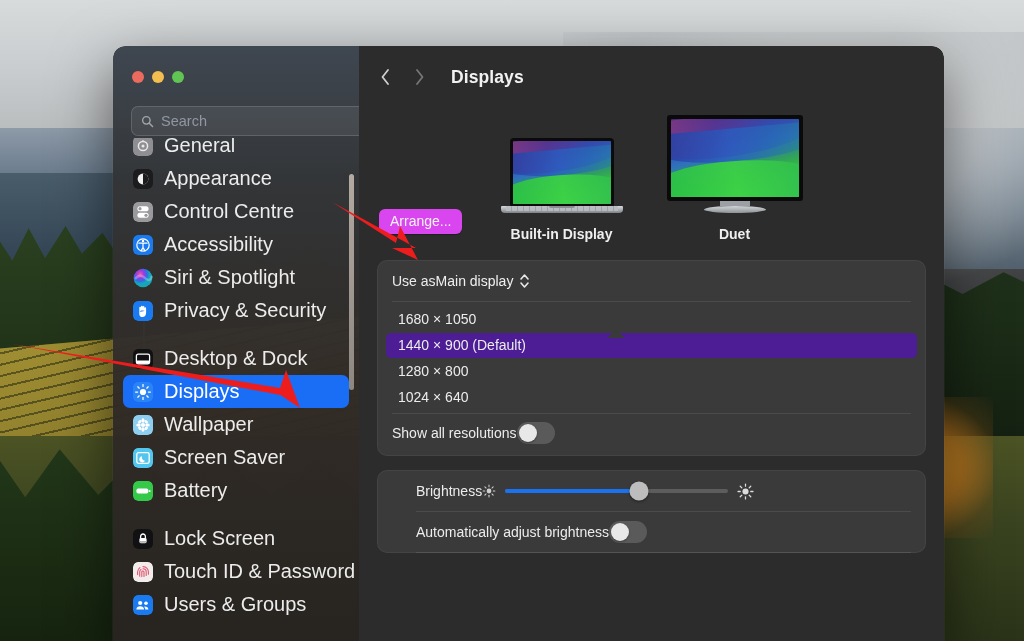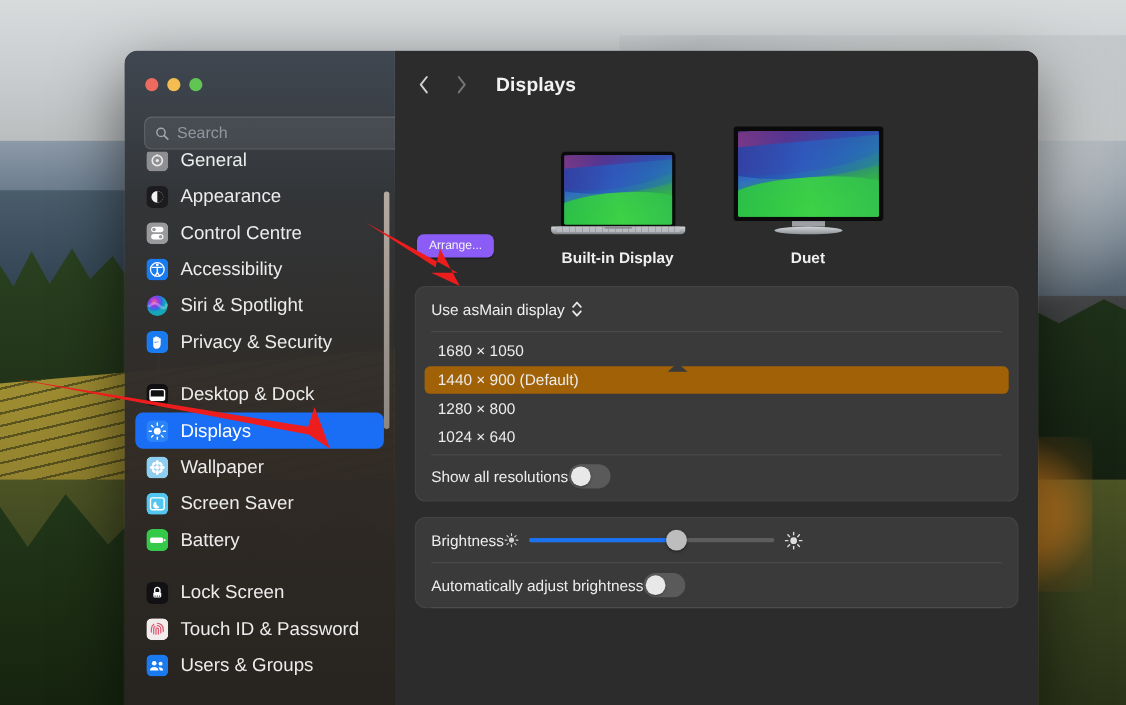--- a/index.html
+++ b/index.html
@@ -100,21 +100,21 @@
   .mag { width:13px; height:13px; flex:0 0 13px; }
 
   #navscroll {
     position:absolute; left:0; top:92px; right:0; bottom:0;
     overflow:hidden;
   }
   #navlist { position:absolute; left:0; right:0; top:-9px; }
   .nav-item {
     height:33px; margin:0 10px; padding:0 10px;
     display:flex; align-items:center; gap:11px;
-    border-radius:7px; color:#ececec; font-size:17px;
+    border-radius:7px; color:#ececec; font-size:20px;
     white-space:nowrap;
   }
   .nav-item.selected { background:#1a6ef5; color:#fff; }
   .nav-gap { height:15px; }
   .nav-ico {
     width:20px; height:20px; flex:0 0 20px; border-radius:5px;
     display:flex; align-items:center; justify-content:center;
     overflow:hidden;
   }
   .sb-thumb {
@@ -132,21 +132,21 @@
   .chev { width:20px; height:20px; display:flex; align-items:center; justify-content:center; }
   .pagetitle { font-size:17.5px; font-weight:bold; color:#f2f2f2; margin-left:8px; letter-spacing:.1px; }
 
   .displays-row {
     display:flex; align-items:flex-end; justify-content:center;
     gap:44px; padding:0 0 0 0; margin-top:6px; height:128px;
     position:relative;
   }
   .arrange-btn {
     position:absolute; left:20px; bottom:8px;
-    background:#8b5cf6; color:#f4f4f4; font-size:11px;
+    background:#d946ef; color:#f4f4f4; font-size:14px;
     padding:4px 11px 5px; border-radius:6px;
     box-shadow:0 1px 1px rgba(0,0,0,.3);
   }
   .disp-unit { display:flex; flex-direction:column; align-items:center; }
 
   .laptop-screen {
     width:104px; height:68px; background:#0b0b0b;
     border-radius:4px 4px 1px 1px; padding:3px 3px 2px;
   }
   .wallpaper-mini {
@@ -217,33 +217,33 @@
   .row.tall { height:40px; }
   .divider { height:0.5px; background:rgba(255,255,255,.09); margin:0 14px; }
   .useas-val { display:flex; align-items:center; gap:6px; font-size:14px; color:#f0f0f0; }
   .stepper { width:11px; height:18px; }
 
   .res-list { padding:5px 8px 2px; }
   .res-item {
     height:25px; display:flex; align-items:center; padding:0 12px;
     font-size:14px; color:#ececec; border-radius:5px; margin-bottom:1px;
   }
-  .res-item.selected { background:#a16207; }
+  .res-item.selected { background:#4c1d95; }
 
   .toggle {
     width:38px; height:22px; border-radius:11px; background:#5a5a5a;
     position:relative; flex:0 0 38px;
   }
   .toggle::after {
     content:""; position:absolute; left:2px; top:2px;
     width:18px; height:18px; border-radius:50%;
     background:#e8e8e8; box-shadow:0 1px 2px rgba(0,0,0,.35);
   }
 
-  #card-bright { margin-top:14px; }
+  #card-bright { margin-top:14px;padding-left:24px; }
   .slider-wrap { display:flex; align-items:center; gap:9px; width:272px; }
   .track { flex:1; height:4px; border-radius:2px; background:#5d5d5d; position:relative; }
   .fill { position:absolute; left:0; top:0; height:100%; border-radius:2px; background:#1a72f0; }
   .knob {
     position:absolute; top:50%; width:19px; height:19px; border-radius:50%;
     background:#bdbdbd; transform:translate(-50%,-50%);
     box-shadow:0 1px 3px rgba(0,0,0,.45);
   }
   .sun-s { width:14px; height:14px; flex:0 0 14px; }
   .sun-l { width:17px; height:17px; flex:0 0 17px; }

